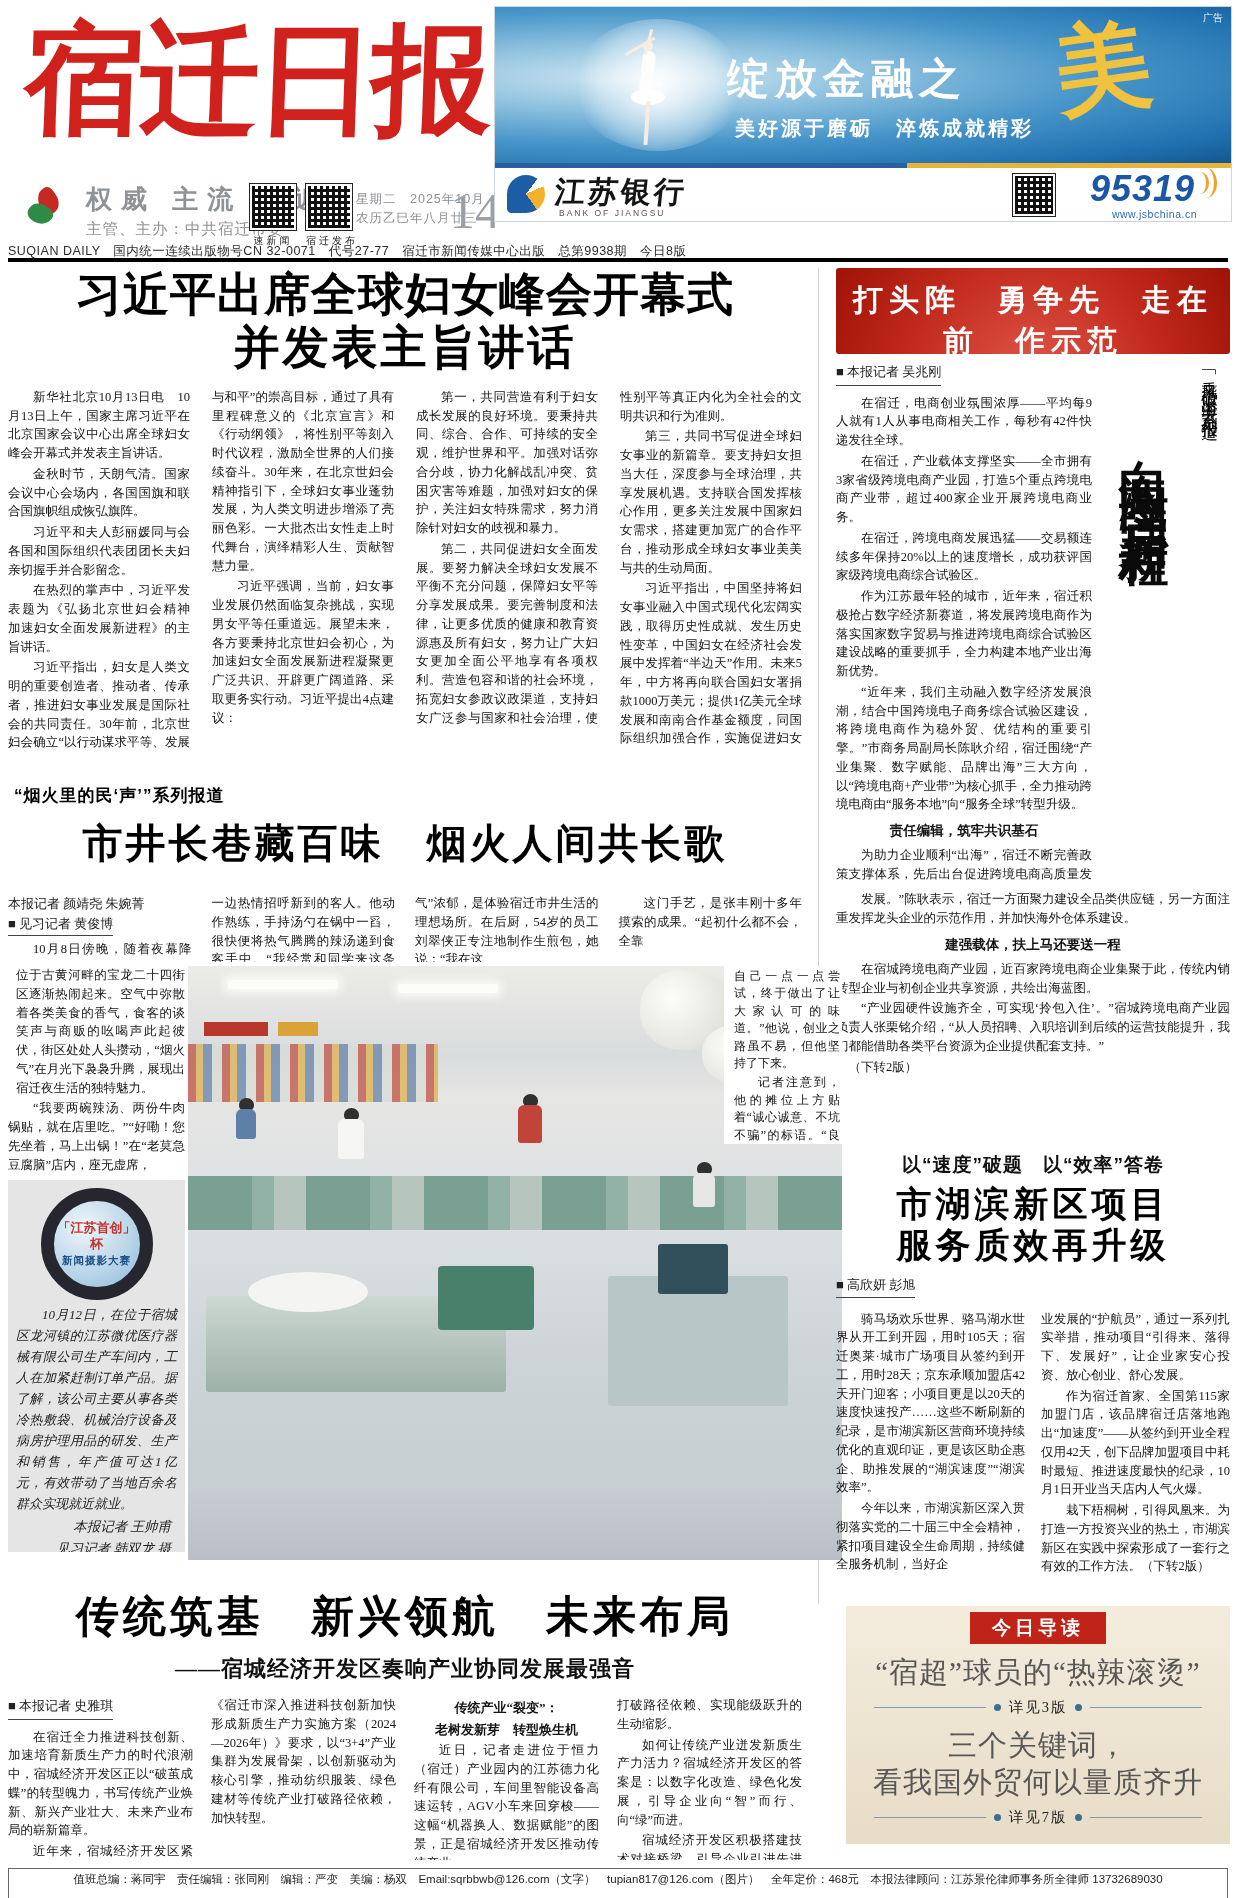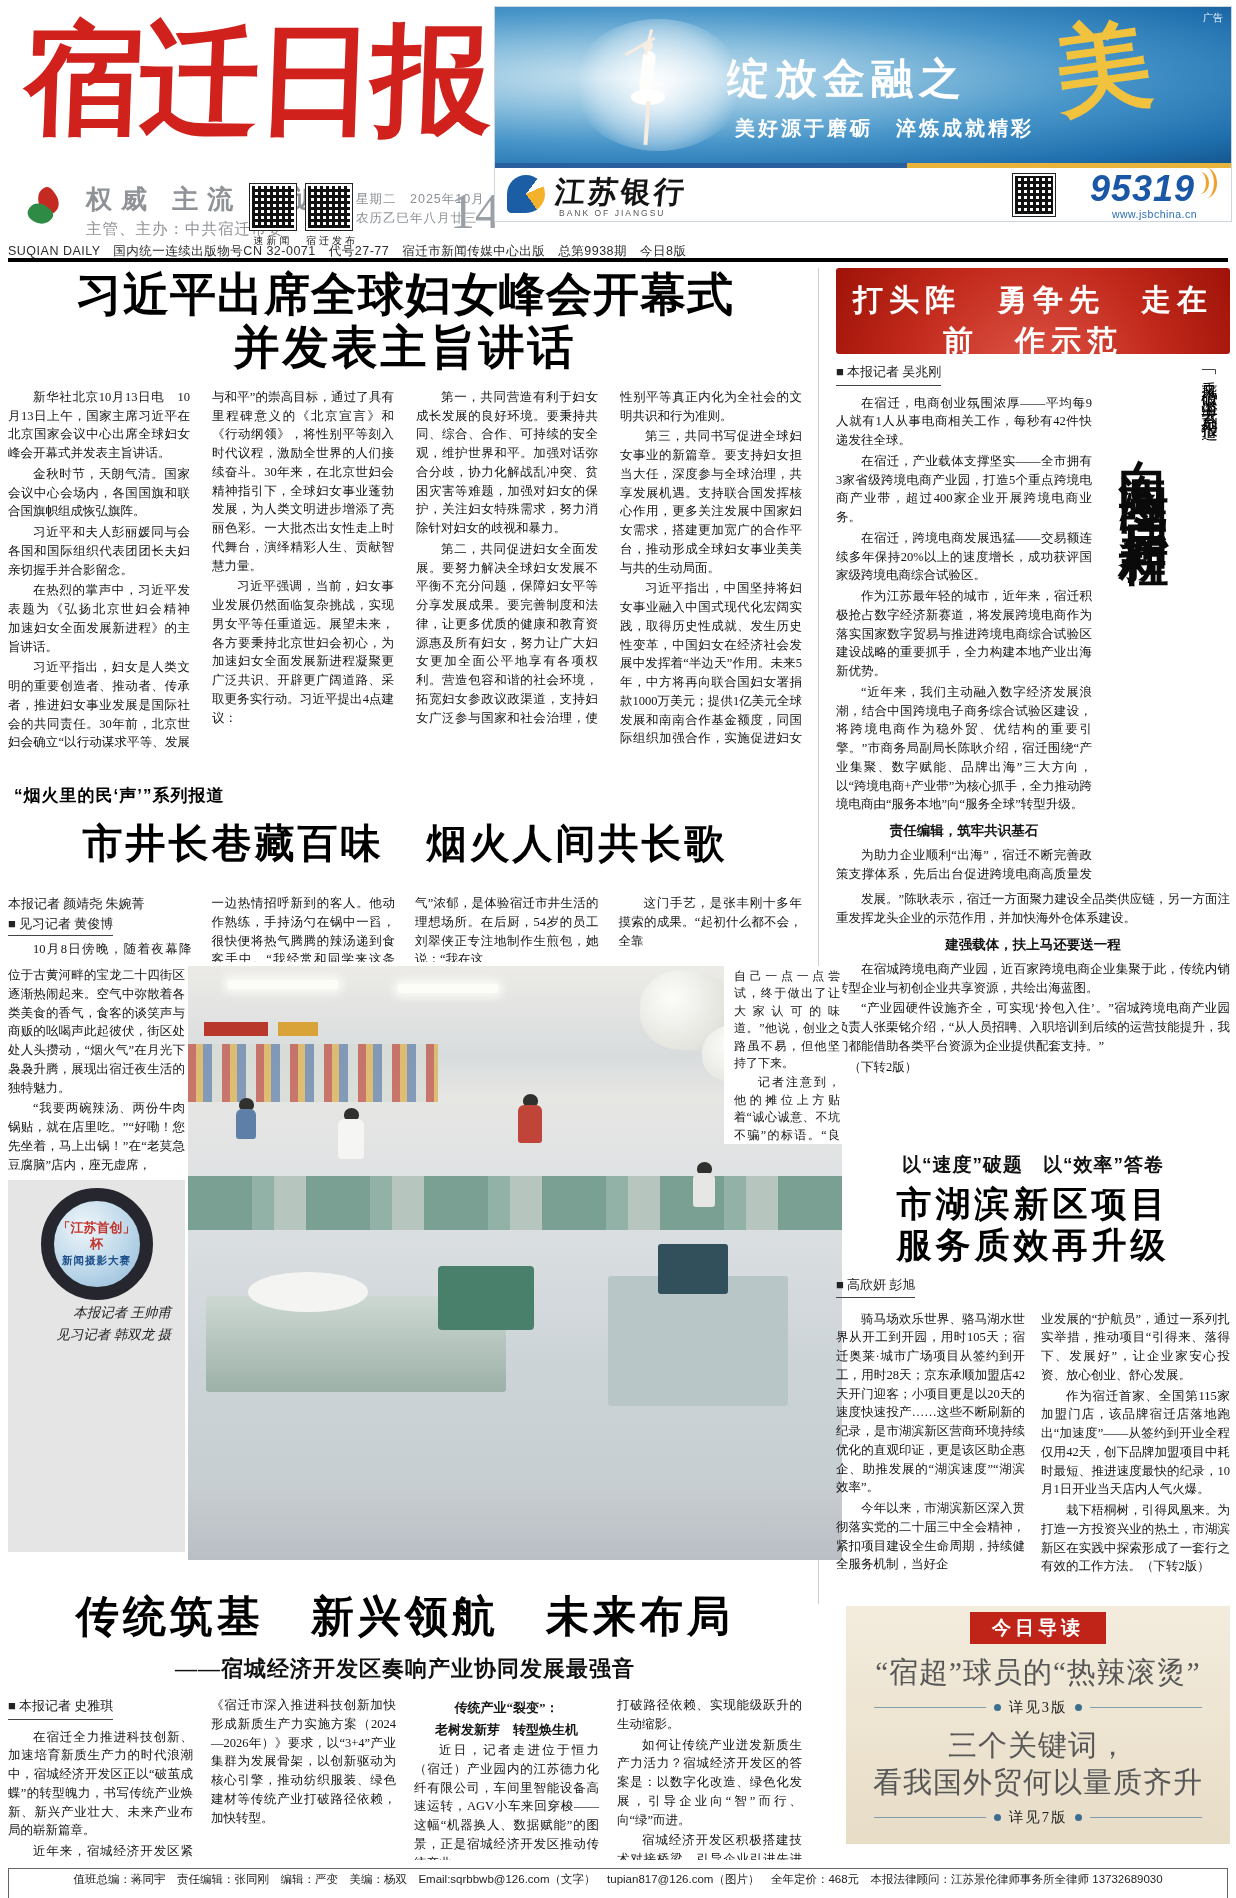--- a/index.html
+++ b/index.html
@@ -252,28 +252,29 @@
     <div>
         <p style="text-indent:0;">气”浓郁，是体验宿迁市井生活的理想场所。在后厨，54岁的员工刘翠侠正专注地制作生煎包，她说：“我在这</p>
       </div>
     <div>
         <p>这门手艺，是张丰刚十多年摸索的成果。“起初什么都不会，全靠</p>
       </div>
   </div>
 
   <div class="abs left-strip">
     <div class="left-cont body-text">
-      <p style="text-indent:0;">位于古黄河畔的宝龙二十四街区逐渐热闹起来。空气中弥散着各类美食的香气，食客的谈笑声与商贩的吆喝声此起彼伏，街区处处人头攒动，“烟火气”在月光下袅袅升腾，展现出宿迁夜生活的独特魅力。</p>
+      <p style="text-indent:0;margin-left:8px;">位于古黄河畔的宝龙二十四街区逐渐热闹起来。空气中弥散着各类美食的香气，食客的谈笑声与商贩的吆喝声此起彼伏，街区处处人头攒动，“烟火气”在月光下袅袅升腾，展现出宿迁夜生活的独特魅力。</p>
       <p>“我要两碗辣汤、两份牛肉锅贴，就在店里吃。”“好嘞！您先坐着，马上出锅！”在“老莫急豆腐脑”店内，座无虚席，</p>
     </div>
     <div class="caption-card">
       <div class="badge">
         <div class="badge-t">「江苏首创」杯</div>
         <div class="badge-s">新闻摄影大赛</div>
       </div>
+      <p class="caption-text">10月12日，在位于宿城区龙河镇的江苏微优医疗器械有限公司生产车间内，工人在加紧赶制订单产品。据了解，该公司主要从事各类冷热敷袋、机械治疗设备及病房护理用品的研发、生产和销售，年产值可达1亿元，有效带动了当地百余名群众实现就近就业。</p>
       <div class="caption-credit">本报记者 王帅甫</div>
       <div class="caption-credit">见习记者 韩双龙 摄</div>
     </div>
   </div>
 
   <div class="abs photo">
     <div class="ph lamp" style="left:40px;top:14px;width:110px;"></div>
     <div class="ph lamp" style="left:210px;top:18px;width:100px;"></div>
     <div class="ph sack" style="right:110px;top:4px;"></div>
     <div class="ph sack" style="right:16px;top:10px;"></div>

